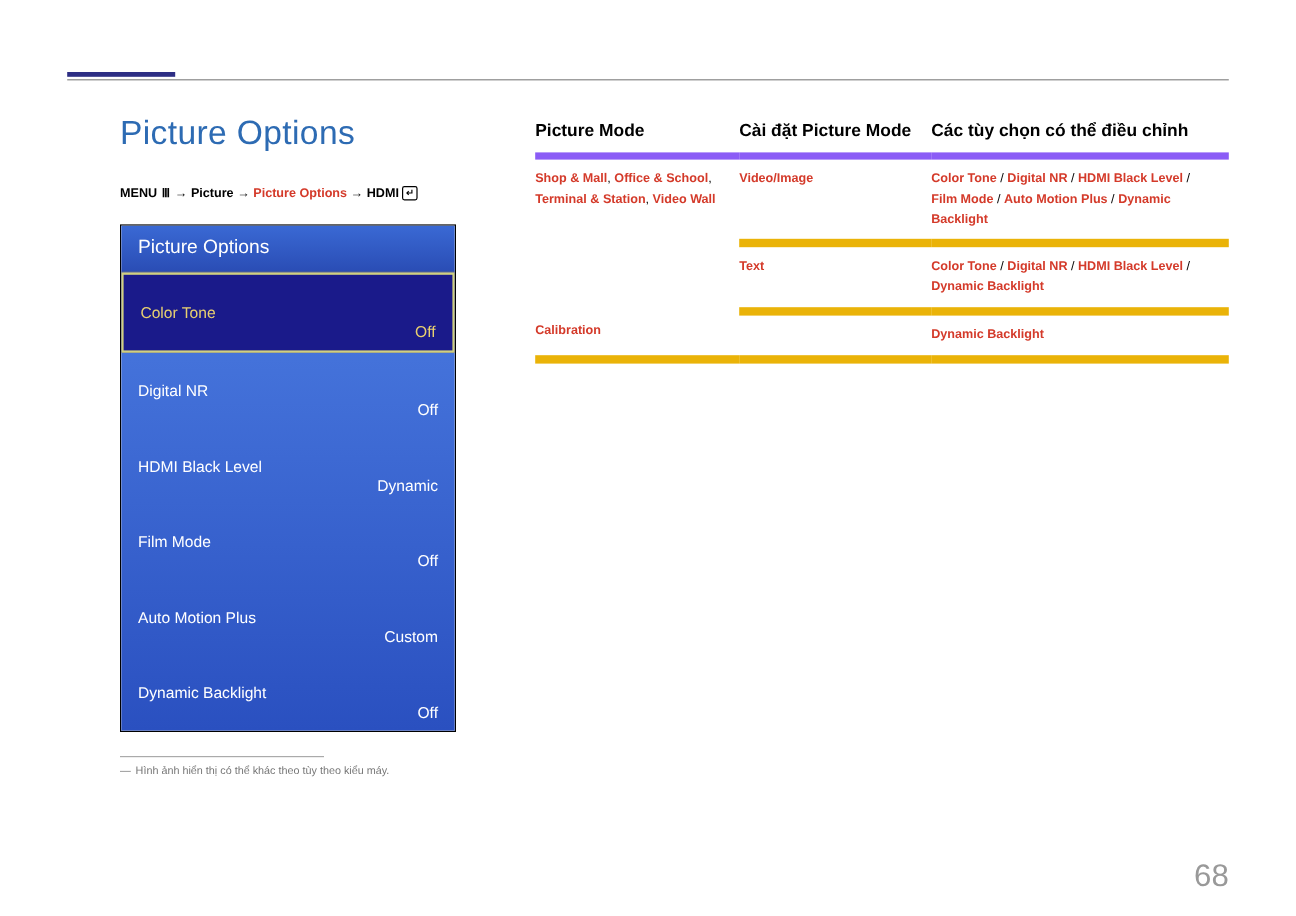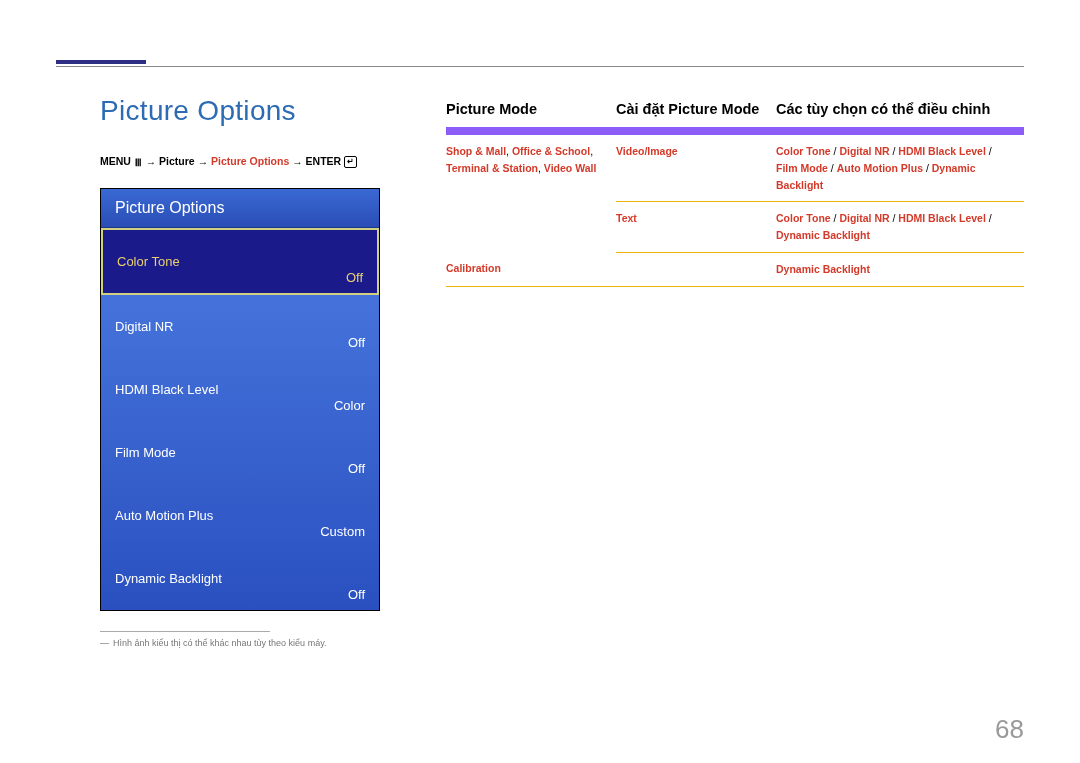--- a/index.html
+++ b/index.html
@@ -20,22 +20,22 @@
     .menu-body { background: linear-gradient(#4a7ae0, #2a50c0); }
     .menu-item { display: flex; justify-content: space-between; align-items: center; padding: 8px 14px; color: #fff; font-size: 13px; }
     .menu-item.selected { background: #1a1a8a; border: 2px solid #d0d080; margin: 0; }
     .menu-item.selected .mi-label, .menu-item.selected .mi-value { color: #e8d070; }
     .mi-label {}
     .mi-value { font-size: 13px; margin-top: 32px; }
     .footnote-sep { width: 170px; border: none; border-top: 1px solid #aaa; margin-bottom: 6px; }
     .footnote { font-size: 9px; color: #777; }
     .footnote .dash { margin-right: 4px; }
     .info-table { width: 100%; border-collapse: collapse; }
-    .info-table th { text-align: left; font-size: 14.5px; font-weight: bold; color: #000; padding: 6px 8px 10px 0; border-bottom: 8px solid #8b5cf6; vertical-align: top; }
-    .info-table td { font-size: 10.5px; padding: 8px 10px 8px 0; vertical-align: top; border-bottom: 1px solid #eab308; line-height: 1.6; }
+    .info-table th { text-align: left; font-size: 14.5px; font-weight: bold; color: #000; padding: 6px 8px 10px 0; border-bottom: 6px solid #8b5cf6; vertical-align: top; }
+    .info-table td { font-size: 10.5px; padding: 8px 10px 8px 0; vertical-align: top; border-bottom: 7px solid #eab308; line-height: 1.6; }
     .red { color: #d43a2a; font-weight: bold; }
     .blk { color: #000; font-weight: bold; }
     .page-number { position: absolute; bottom: 18px; right: 56px; font-size: 26px; color: #999; font-weight: 300; text-align: right; }
     .col-pm { width: 170px; }
     .col-mode { width: 160px; }
   </style>
 </head>
 <body>
 
 <div class="page-container">
@@ -45,55 +45,55 @@
     <div class="left-col">
       <h1 class="page-title">Picture Options</h1>
       <div class="breadcrumb">
         <span class="blk">MENU</span>
         <span class="icon-box">Ⅲ</span>
         <span> → </span>
         <span class="blk">Picture</span>
         <span> → </span>
         <span class="red">Picture Options</span>
         <span> → </span>
-        <span class="blk">ENTER</span>
+        <span class="blk">HDMI</span>
         <span class="enter-icon">↵</span>
       </div>
       <div class="menu-panel">
         <div class="menu-head">Picture Options</div>
         <div class="menu-body" id="menu-body">
             <div class="menu-item selected">
               <span class="mi-label">Color Tone</span>
               <span class="mi-value">Off</span>
             </div>
             <div class="menu-item">
               <span class="mi-label">Digital NR</span>
               <span class="mi-value">Off</span>
             </div>
             <div class="menu-item">
               <span class="mi-label">HDMI Black Level</span>
-              <span class="mi-value">Color</span>
+              <span class="mi-value">Dynamic</span>
             </div>
             <div class="menu-item">
               <span class="mi-label">Film Mode</span>
               <span class="mi-value">Off</span>
             </div>
             <div class="menu-item">
               <span class="mi-label">Auto Motion Plus</span>
               <span class="mi-value">Custom</span>
             </div>
             <div class="menu-item">
               <span class="mi-label">Dynamic Backlight</span>
               <span class="mi-value">Off</span>
             </div>
           </div>
       </div>
       <hr class="footnote-sep">
       <div class="footnote">
-        <span class="dash">―</span><span>Hình ảnh kiểu thị có thể khác nhau tùy theo kiểu máy.</span>
+        <span class="dash">―</span><span>Hình ảnh hiển thị có thể khác theo tùy theo kiểu máy.</span>
       </div>
     </div>
     <div class="right-col">
       <table class="info-table">
         <thead>
           <tr>
             <th class="col-pm">Picture Mode</th>
             <th class="col-mode">Cài đặt Picture Mode</th>
             <th>Các tùy chọn có thể điều chỉnh</th>
           </tr>

